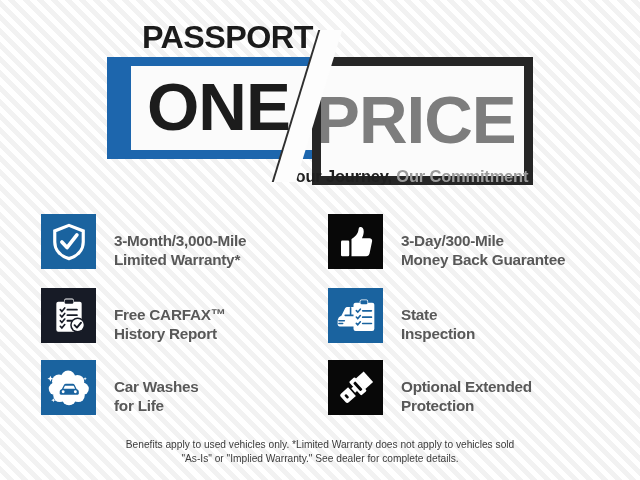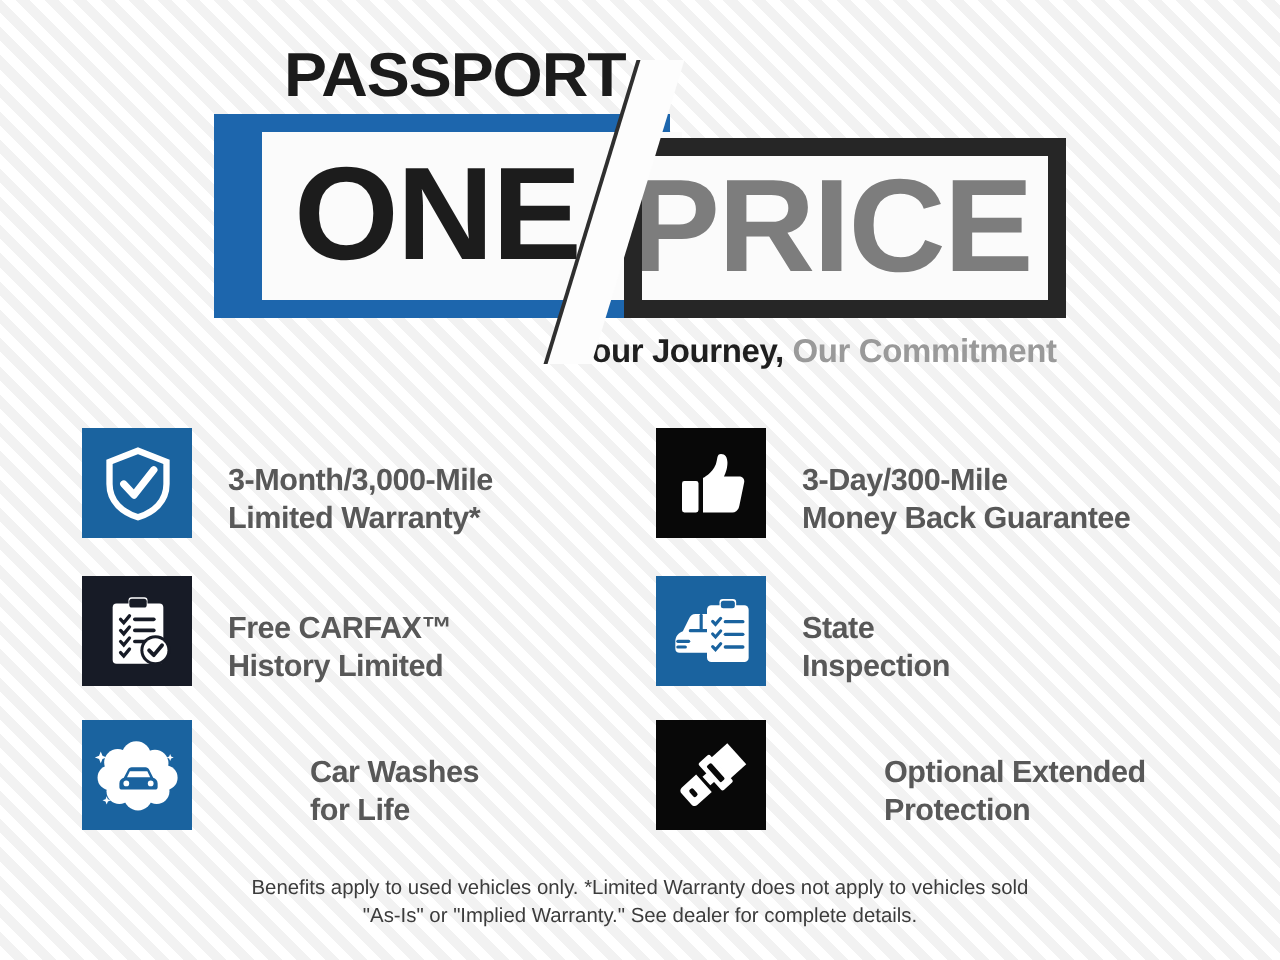--- a/index.html
+++ b/index.html
@@ -85,25 +85,24 @@
     letter-spacing: -1px;
     white-space: nowrap;
   }
 
   
   #price-box {
     position: absolute;
     left: 312px;
     top: 57px;
     width: 221px;
-    height: 90px;
+    height: 128px;
     background: #262626;
     box-sizing: border-box;
     padding: 9px;
-    margin-top: 12px;
   }
   #price-box-inner {
     width: 100%;
     height: 100%;
     background: #fbfbfb;
     position: relative;
     overflow: hidden;
   }
   #price-text {
     position: absolute;
@@ -168,21 +167,21 @@
   .benefit-row {
     position: absolute;
     display: flex;
     align-items: flex-end;
     height: 56px;
   }
   .col-left  { left: 0px;   width: 280px; }
   .col-right { left: 287px; width: 281px; }
   .row-1 { top: 0px; }
   .row-2 { top: 74px; }
-  .row-3 { top: 146px; gap: 41px; }
+  .row-3 { top: 146px; }
 
   .benefit-icon {
     width: 55px;
     height: 55px;
     flex: 0 0 55px;
     display: flex;
     align-items: center;
     justify-content: center;
   }
   .icon-blue { background: #1a639f; }
@@ -286,21 +285,21 @@
             <line x1="22" y1="16" x2="34" y2="16"></line>
             <line x1="22" y1="23" x2="34" y2="23"></line>
             <line x1="22" y1="30" x2="34" y2="30"></line>
           </g>
           <circle cx="35" cy="35.5" r="9.5" fill="#171b26"></circle>
           <circle cx="35" cy="35.5" r="7.6" fill="#ffffff"></circle>
           <path d="M31 35.6 L34 38.6 L39.2 32.4" fill="none" stroke="#171b26" stroke-width="2.4" stroke-linecap="round" stroke-linejoin="round"></path>
         </svg>
       </div>
       <div class="benefit-label">Free CARFAX™
-History Limited</div>
+History Report</div>
     </div>
 
     <div class="benefit-row col-right row-2">
       <div class="benefit-icon icon-blue">
         <svg width="40" height="40" viewBox="0 0 48 48">
           <g fill="#ffffff">
             <path d="M2 30 C2 26.5 4 24.5 6.5 23.6 L10.5 15.5 C11.2 14 12.4 13.2 14 13.2
                      L27 13.2 L27 36.5 L4.5 36.5 C3 36.5 2 35.4 2 34 Z"></path>
           </g>
           <g stroke="#1a639f" stroke-width="1.9" fill="none" stroke-linecap="round">

